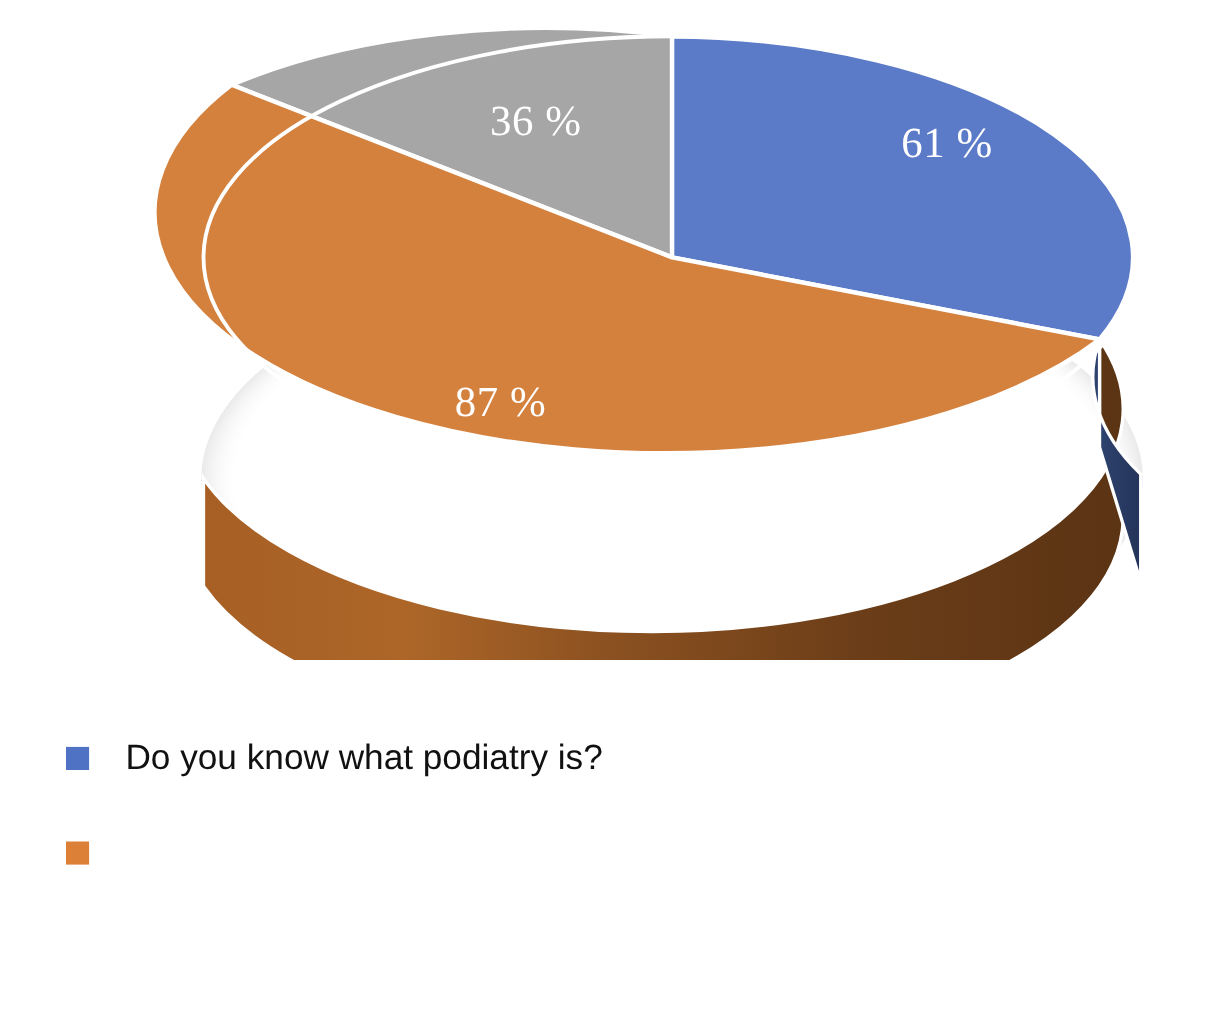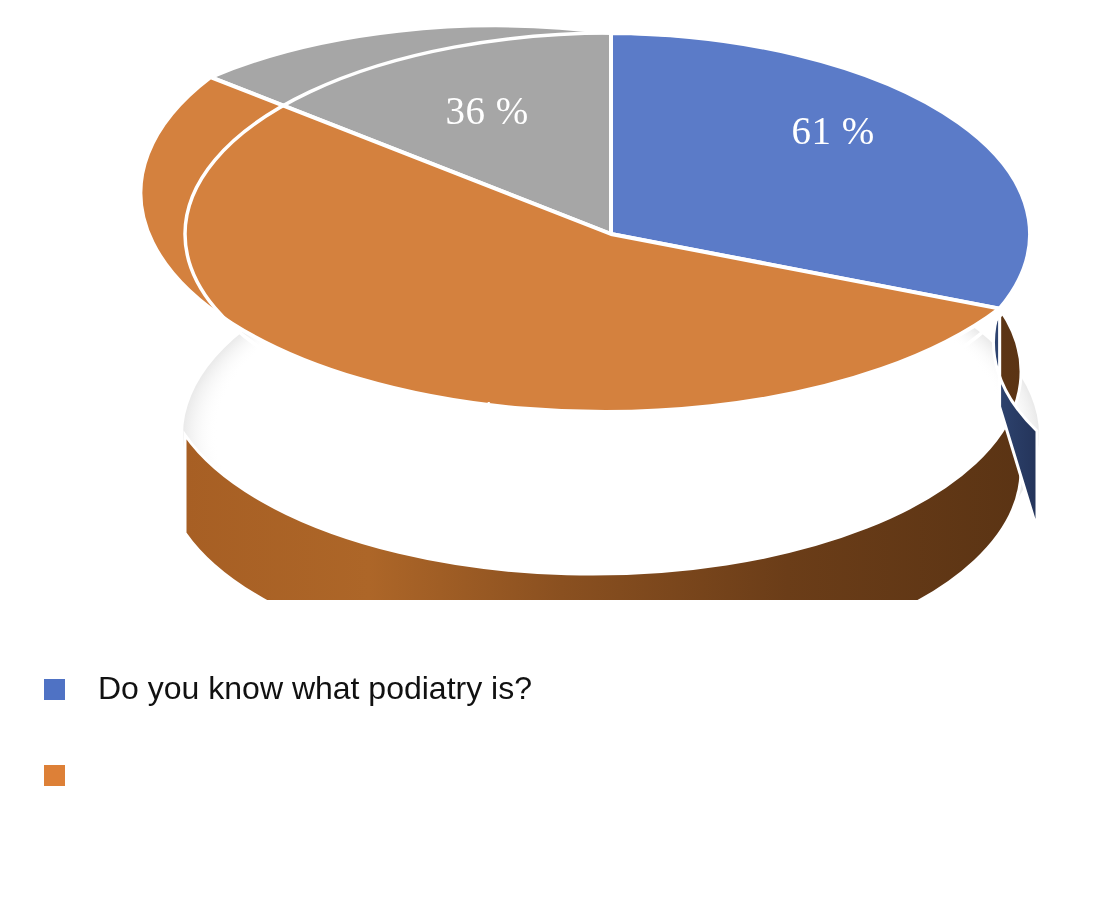--- a/index.html
+++ b/index.html
@@ -34,28 +34,28 @@
   .slice-label {
     position: absolute;
     color: #ffffff;
     font-family: "Liberation Serif", serif;
     font-size: 39px;
     line-height: 1;
     white-space: nowrap;
     transform: translate(-50%, -50%);
     letter-spacing: 0.5px;
   }
-  #label-blue  { left: 833px; top: 130px; }
-  #label-orange{ left: 455px; top: 366px; margin-top: 48px; }
+  #label-blue  { left: 861px; top: 130px; }
+  #label-orange{ left: 455px; top: 366px; }
   #label-gray  { left: 487px; top: 110px; }
 
   
   #legend {
     position: absolute;
-    left: 44px;
+    left: 60px;
     top: 646px;
     width: 1000px;
   }
   .legend-item {
     display: flex;
     align-items: center;
     height: 86px;
   }
   .legend-swatch {
     width: 21px;

